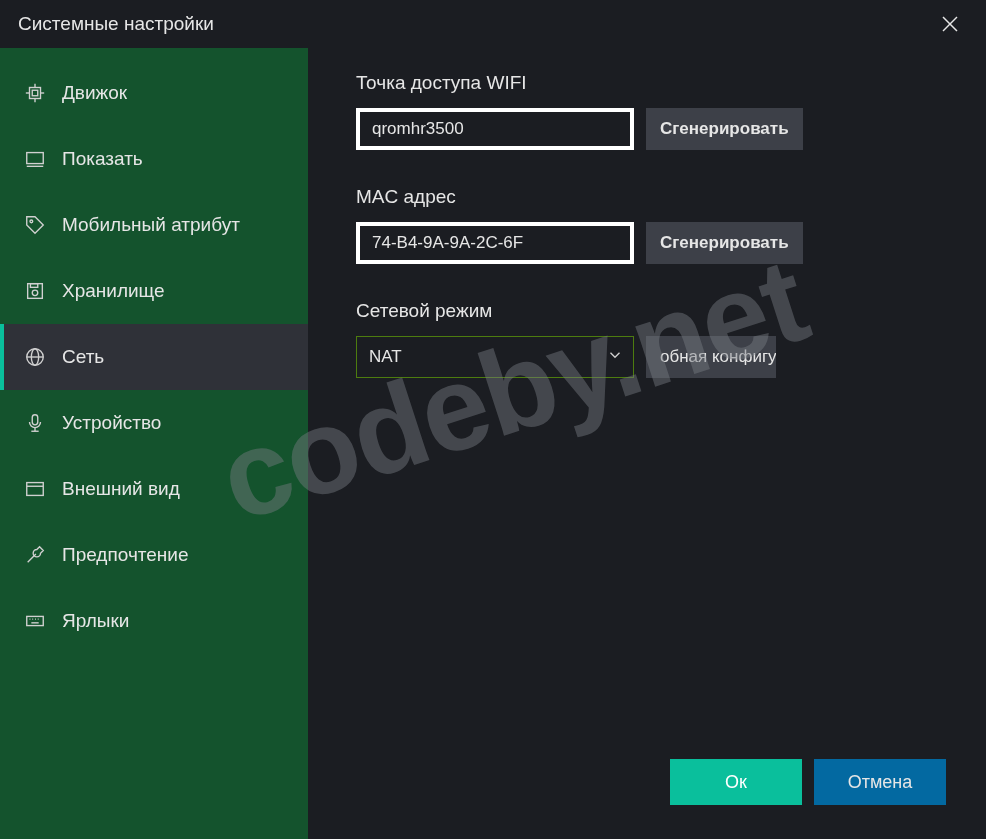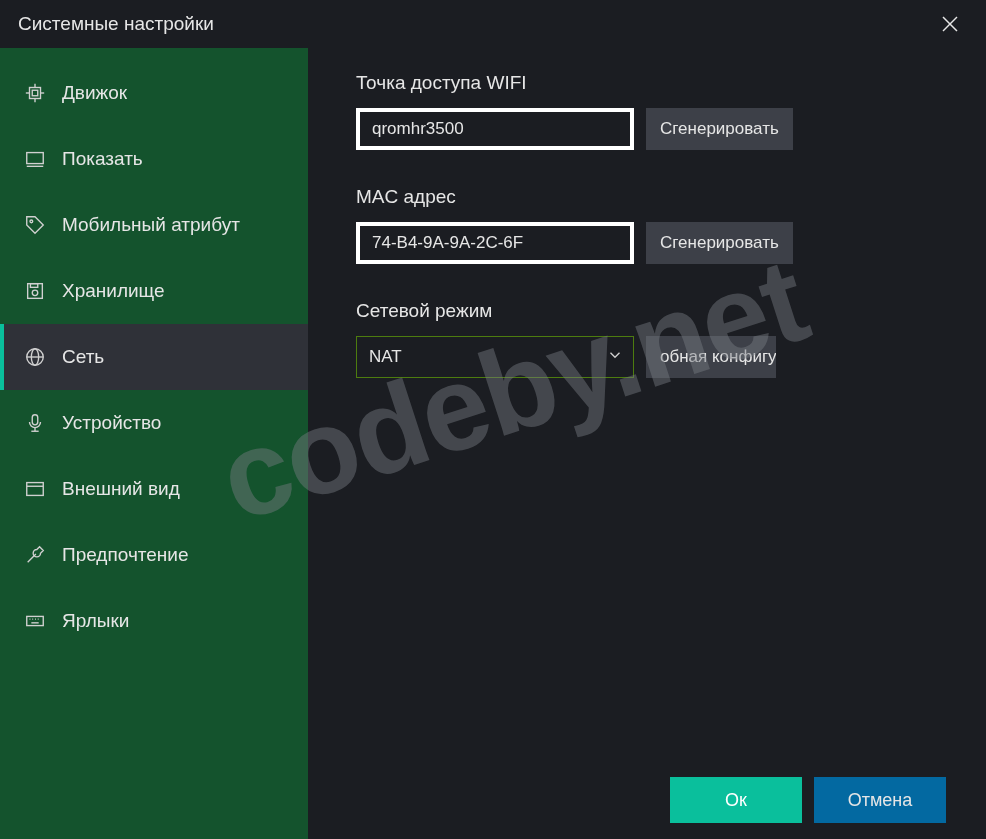--- a/index.html
+++ b/index.html
@@ -112,20 +112,21 @@
   outline: none;
 }
 .gen-btn {
   height: 42px;
   padding: 0 14px;
   background: #3d4048;
   border: none;
   color: #e6e6e6;
   font-size: 17px;
   cursor: pointer;
+  font-weight: bold;
 }
 .select-wrap {
   position: relative;
   width: 278px;
 }
 .select-input {
   width: 100%;
   height: 42px;
   background: #1b1d22;
   border: 1px solid #4d7c0f;
@@ -153,21 +154,21 @@
   cursor: pointer;
   max-width: 130px;
   overflow: hidden;
   white-space: nowrap;
 }
 .footer {
   margin-top: auto;
   display: flex;
   justify-content: flex-end;
   gap: 12px;
-  padding-bottom: 16px;
+  padding-bottom: 34px;
 }
 .btn {
   width: 132px;
   height: 46px;
   border: none;
   font-size: 18px;
   cursor: pointer;
   color: #fff;
 }
 .btn-primary { background: #0abf9c; }

